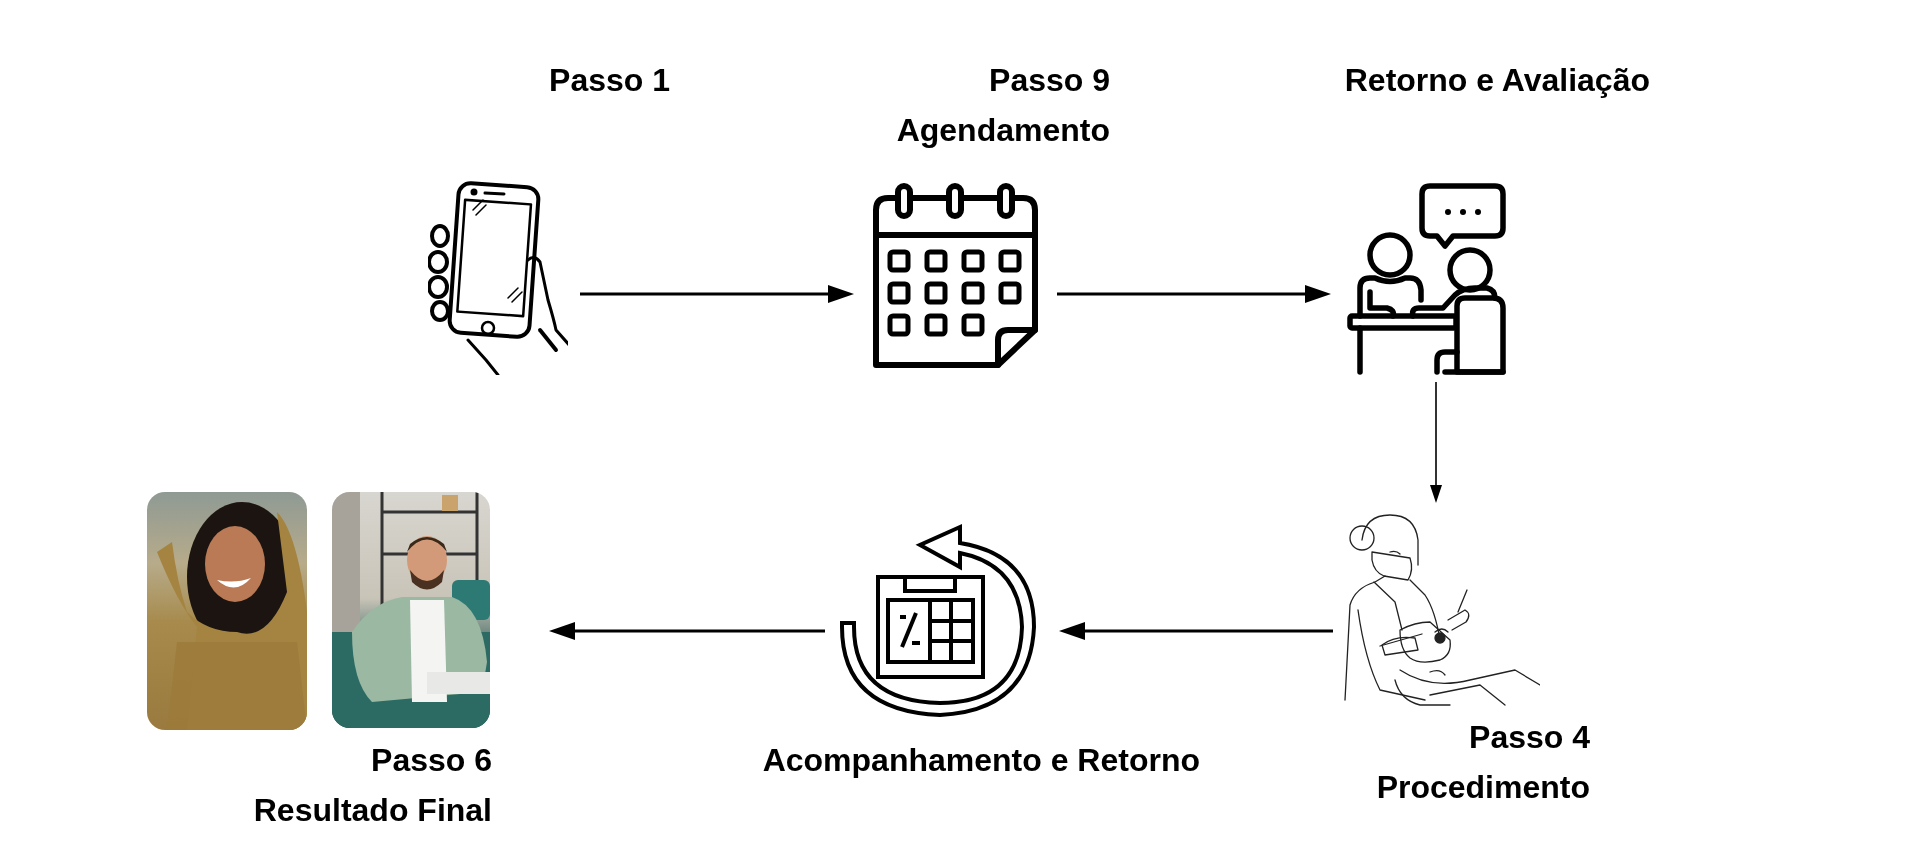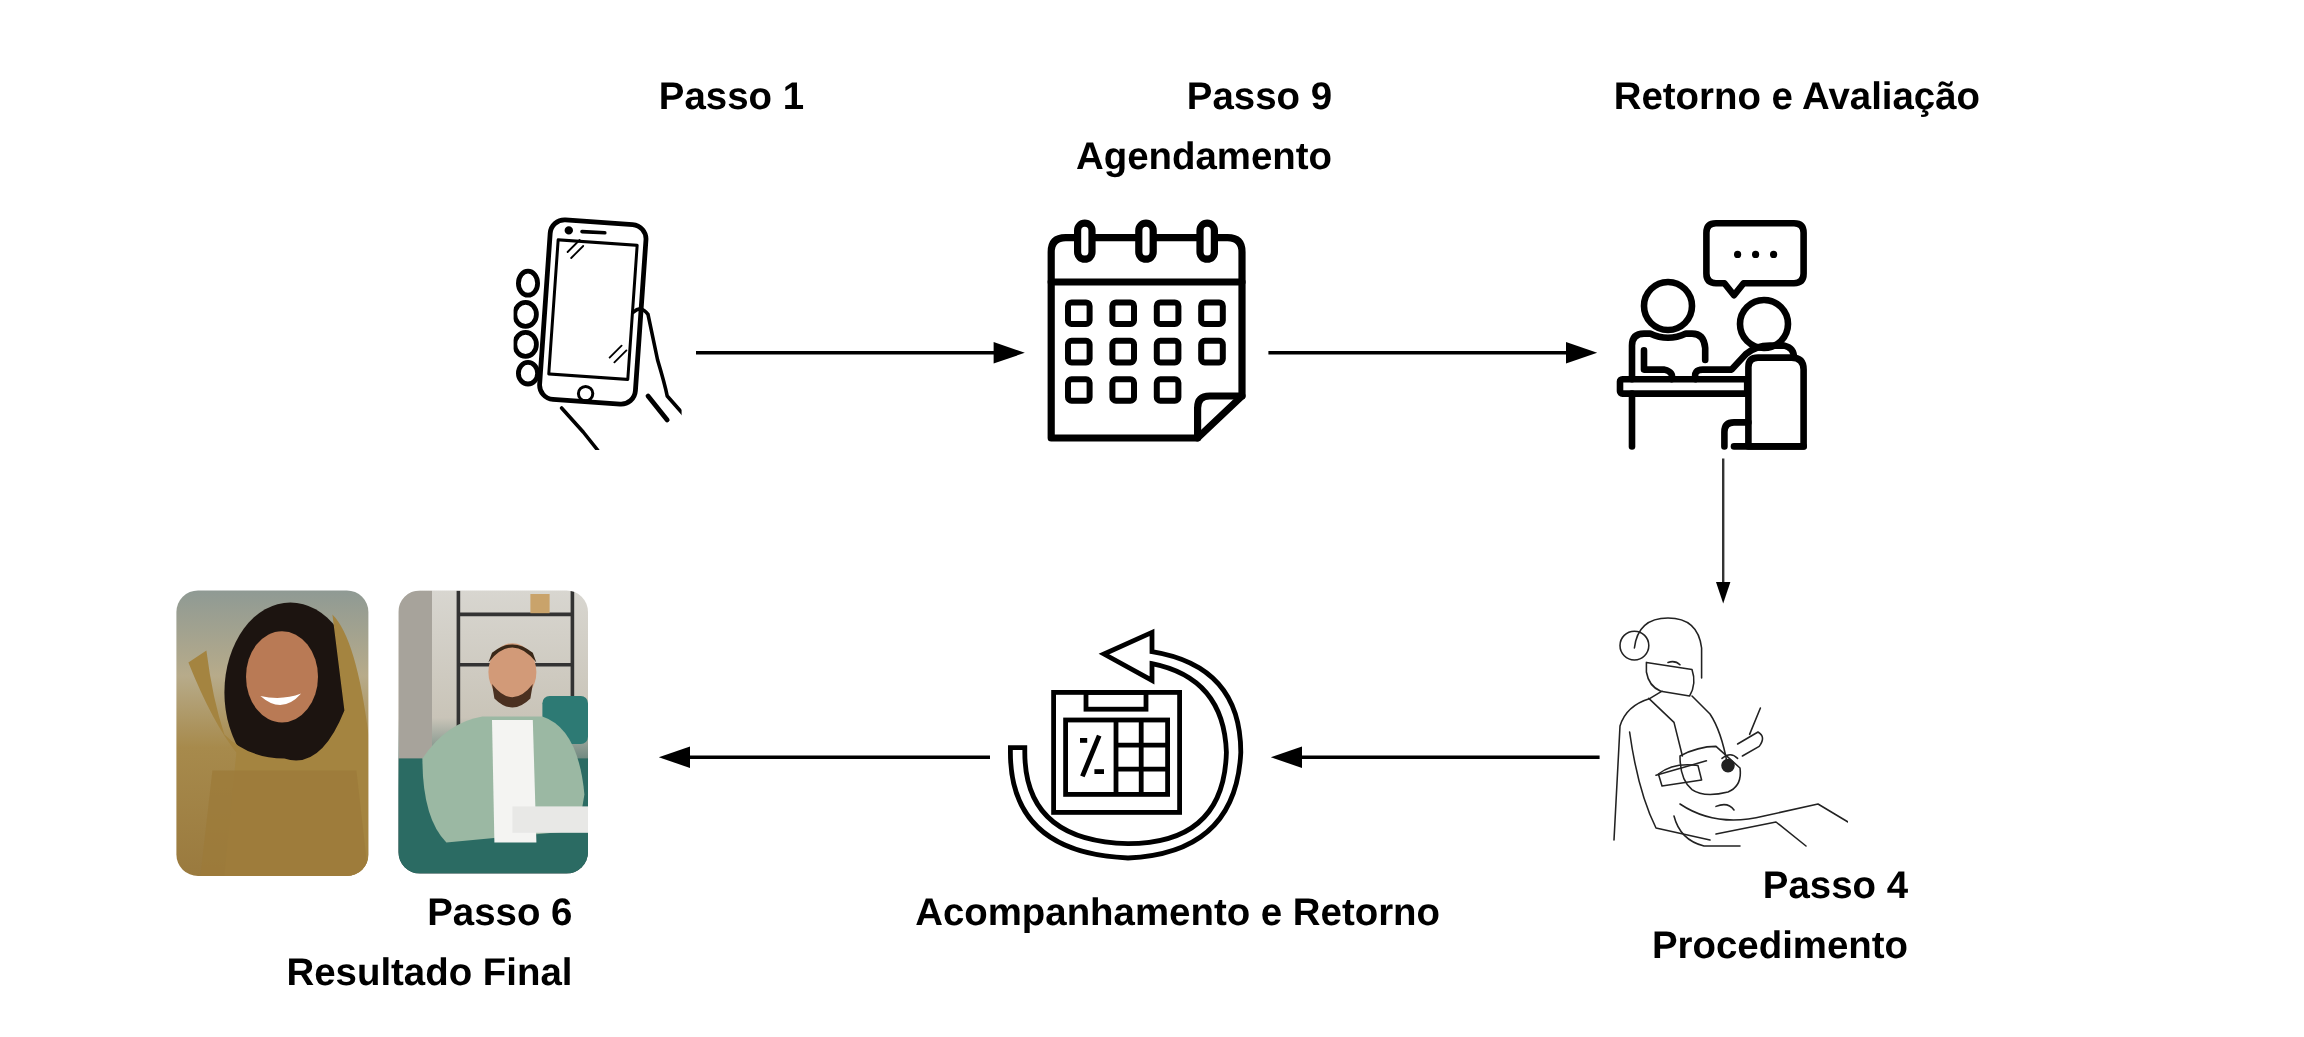--- a/index.html
+++ b/index.html
@@ -29,21 +29,21 @@
 
 <div class="label" style="left:1280px; top:712px; width:310px;">
   <span>Passo 4</span>
   <span>Procedimento</span>
 </div>
 
 <div class="label" style="left:680px; top:735px; width:520px;">
   <span>Acompanhamento e Retorno</span>
 </div>
 
-<div class="label" style="left:157px; top:735px; width:320px;">
+<div class="label" style="left:172px; top:735px; width:320px;">
   <span>Passo 6</span>
   <span>Resultado Final</span>
 </div>
 
 <svg class="icon" style="left:428px; top:180px;" width="140" height="195" viewBox="0 0 140 195">
   <g fill="none" stroke="#000" stroke-width="4" stroke-linejoin="round" stroke-linecap="round">
     <rect x="26" y="5" width="80" height="150" rx="12" transform="rotate(4 66 80)" fill="#fff"></rect>
     <rect x="33" y="22" width="66" height="112" transform="rotate(4 66 80)" stroke-width="2.5"></rect>
     <circle cx="60" cy="148" r="6" stroke-width="2.5"></circle>
     <line x1="57" y1="13" x2="76" y2="14" stroke-width="3"></line>

